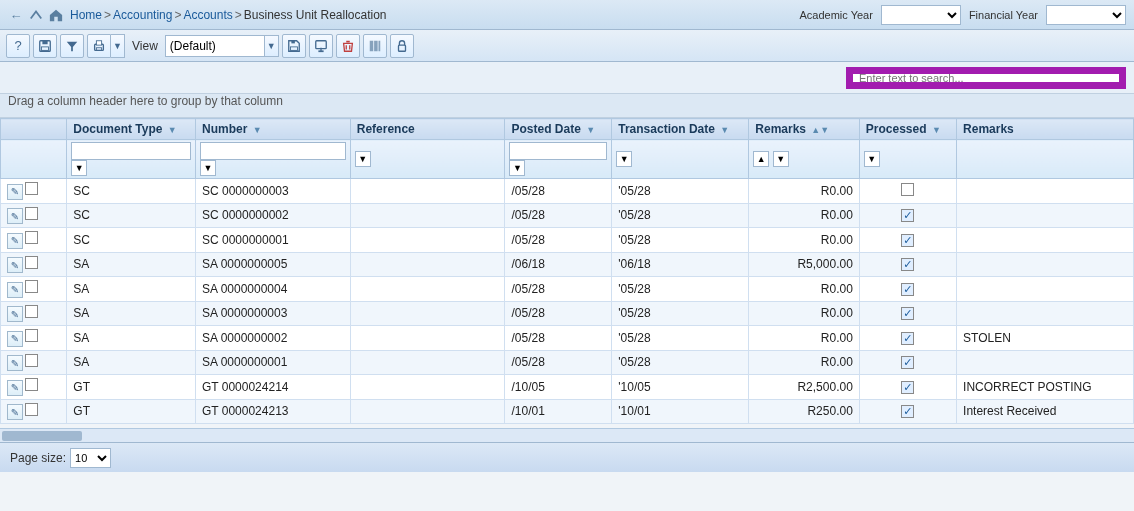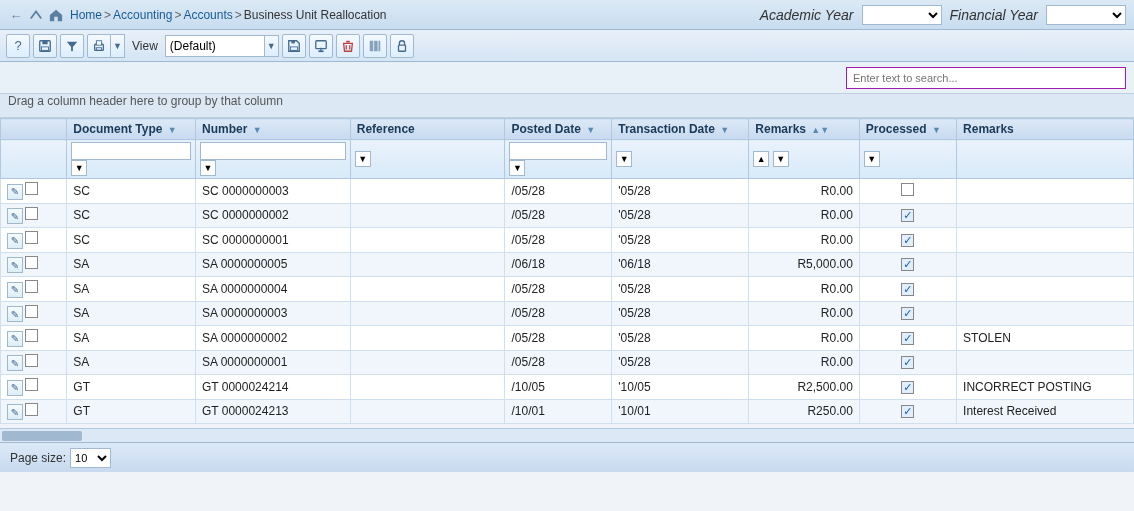--- a/index.html
+++ b/index.html
@@ -14,21 +14,21 @@
       padding: 0 8px;
       border-bottom: 1px solid #a0b8d0;
     }
     .top-bar .nav-icons { display: flex; gap: 4px; margin-right: 6px; }
     .top-bar .nav-icon { width: 16px; height: 16px; display: flex; align-items: center; justify-content: center; color: #5a7fa0; font-size: 13px; cursor: pointer; }
     .breadcrumb { color: #1a5a9a; font-size: 12px; display: flex; align-items: flex-start; gap: 2px; flex: 1; }
     .breadcrumb span { color: #1a5a9a; }
     .breadcrumb .sep { color: #666; }
     .breadcrumb .current { color: #333; }
     .top-right { display: flex; align-items: center; gap: 8px; margin-left: auto; }
-    .top-right label { color: #333; font-size: 14px; font-style: italic; }
+    .top-right label { color: #333; font-size: 11px; }
     .top-right select { height: 20px; font-size: 11px; border: 1px solid #a0b8d0; background: white; min-width: 80px; }
 
     
     .toolbar {
       background: linear-gradient(to bottom, #e8f0f8, #d5e5f5);
       height: 32px;
       display: flex;
       align-items: center;
       padding: 0 6px;
       gap: 3px;
@@ -53,21 +53,21 @@
       background: #e8f0f8;
       height: 32px;
       display: flex;
       align-items: center;
       justify-content: flex-end;
       padding: 0 8px;
       border-bottom: 1px solid #c0d0e0;
     }
     .search-input {
       width: 280px; height: 22px;
-      border: 1px solid #a21caf;
+      border: 7px solid #a21caf;
       background: white;
       padding: 0 6px;
       font-size: 11px;
       color: #999;
     }
 
     
     .group-header {
       background: #dce8f4;
       height: 24px;

